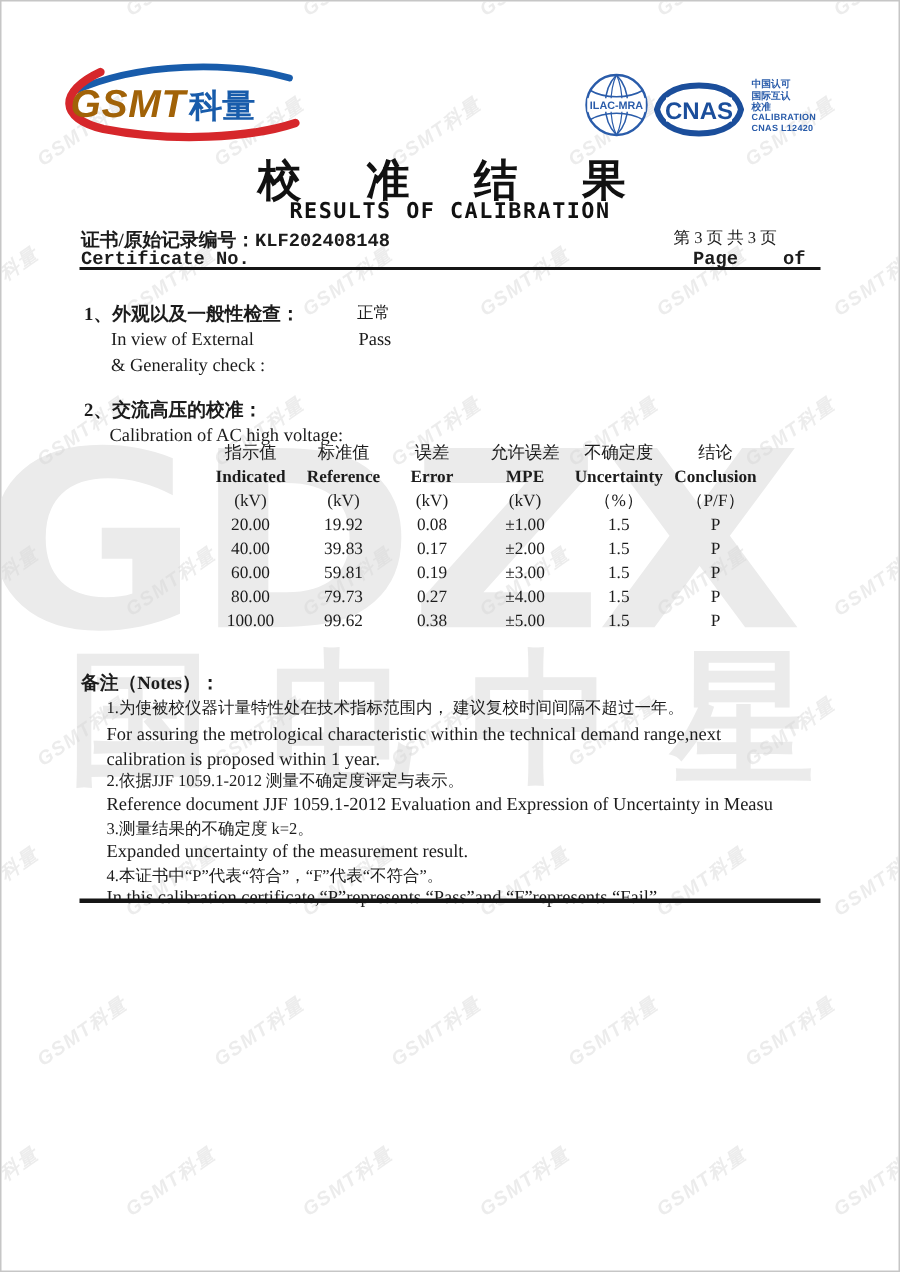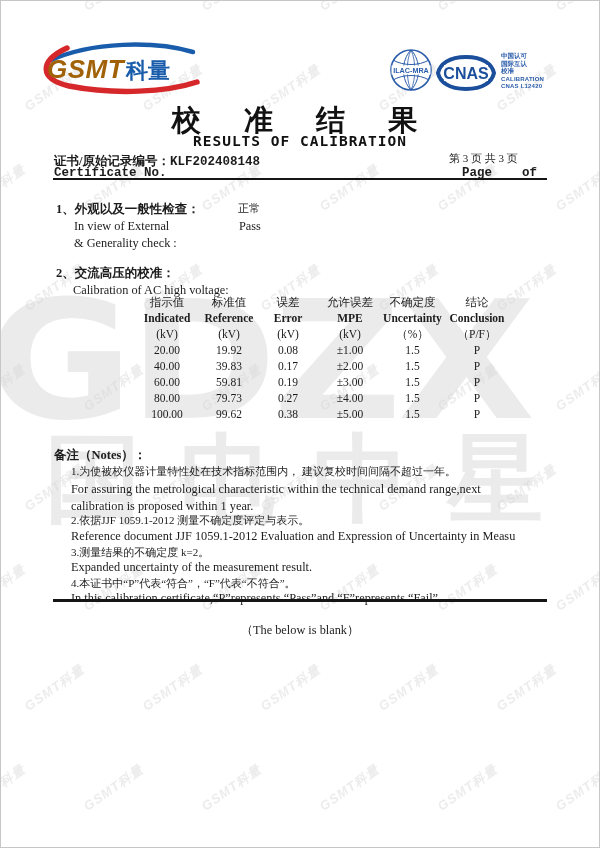--- a/index.html
+++ b/index.html
@@ -284,16 +284,15 @@
     <div class="abs zh" style="left:70px; top:463px;">1.为使被校仪器计量特性处在技术指标范围内， 建议复校时间间隔不超过一年。</div>
     <div class="abs en notes-en-wrap" style="left:70px; top:480px;">For assuring the metrological characteristic within the technical demand range,next calibration is proposed within 1 year.</div>
     <div class="abs zh" style="left:70px; top:512px;">2.依据JJF 1059.1-2012 测量不确定度评定与表示。</div>
     <div class="abs en" style="left:70px; top:528px;">Reference document JJF 1059.1-2012 Evaluation and Expression of Uncertainty in Measu</div>
     <div class="abs zh" style="left:70px; top:544px;">3.测量结果的不确定度 k=2。</div>
     <div class="abs en" style="left:70px; top:559px;">Expanded uncertainty of the measurement result.</div>
     <div class="abs zh" style="left:70px; top:575px;">4.本证书中“P”代表“符合”，“F”代表“不符合”。</div>
     <div class="abs en" style="left:70px; top:590px;">In this calibration certificate,“P”represents “Pass”and “F”represents “Fail”.</div>
     <div class="abs rule2"></div>
 
-    <div class="abs en center-line" style="top:621px;">（The below is blank）</div>
 
   </div>
 </div>
 
 </body></html>

